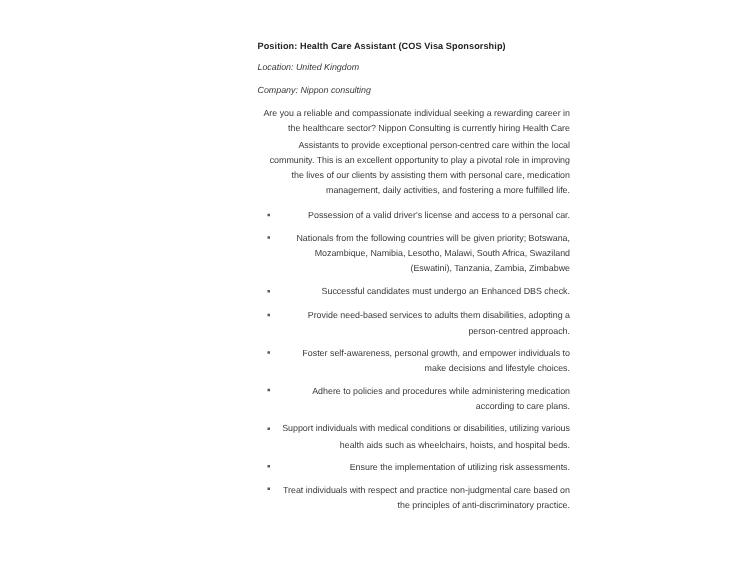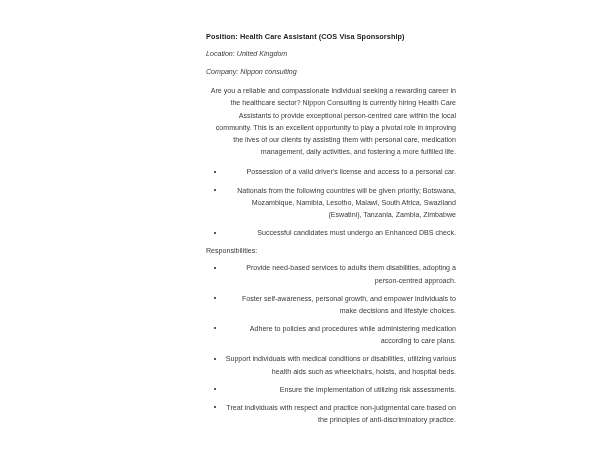--- a/index.html
+++ b/index.html
@@ -107,21 +107,20 @@
           <span>Nationals from the following countries will be given priority; Botswana, Mozambique, Namibia, Lesotho, Malawi, South Africa, Swaziland (Eswatini), Tanzania, Zambia, Zimbabwe</span>
         </li>
         <li>
           <span class="bullet-marker"></span>
           <span>Successful candidates must undergo an Enhanced DBS check.</span>
         </li>
       </ul>
     </div>
 
     <div>
-      <p class="section-heading">Responsibilities:</p>
       <ul class="bullets">
         <li>
           <span class="bullet-marker"></span>
           <span>Provide need-based services to adults them disabilities, adopting a person-centred approach.</span>
         </li>
         <li>
           <span class="bullet-marker"></span>
           <span>Foster self-awareness, personal growth, and empower individuals to make decisions and lifestyle choices.</span>
         </li>
         <li>

